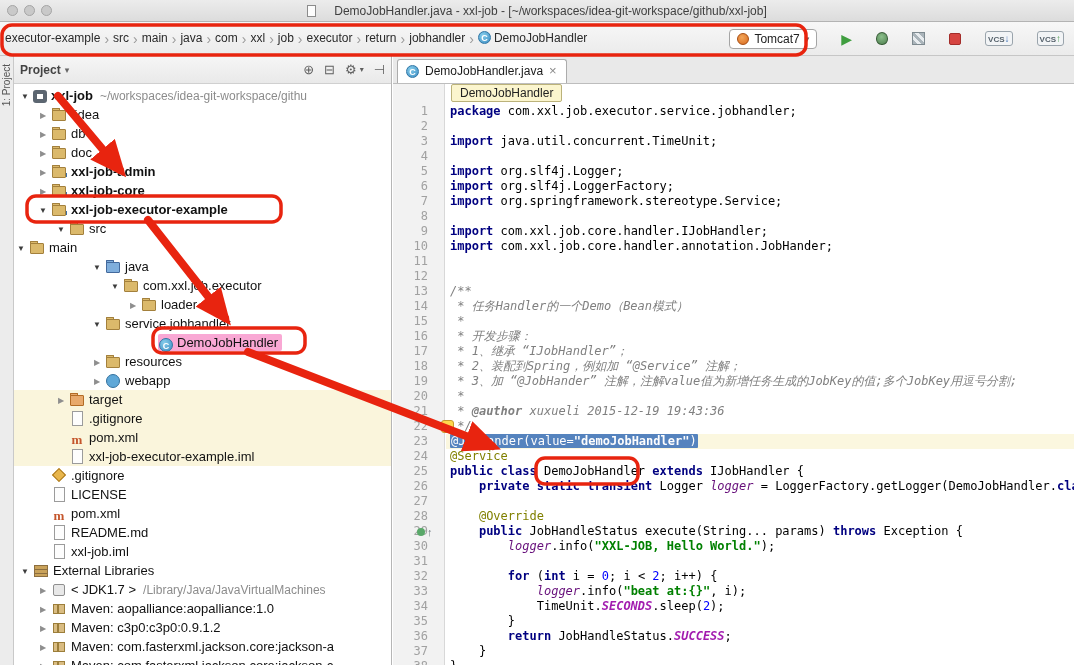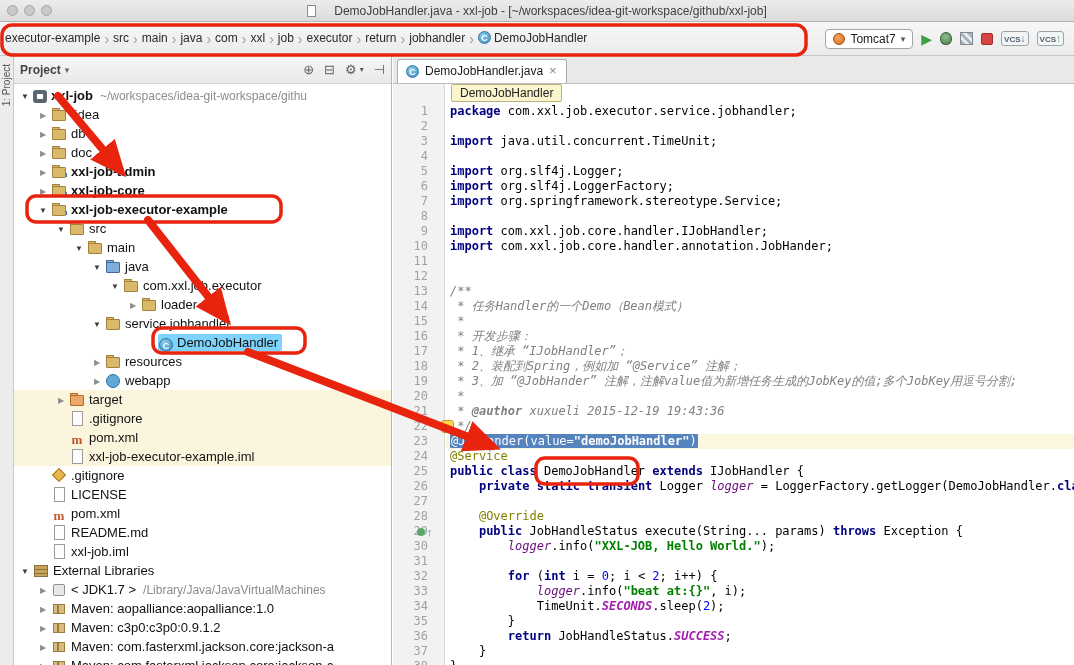--- a/index.html
+++ b/index.html
@@ -21,21 +21,21 @@
   .navbar { position:absolute; left:0; top:22px; width:1074px; height:34px;
     background:linear-gradient(#F7F7F7,#EBEBEB); border-bottom:1px solid #C6C6C6;
     display:flex; align-items:center; }
   .crumbs { flex:1; display:flex; overflow:hidden; padding-left:5px; gap:3px; white-space:nowrap; }
   .crumb { font-size:12px; color:#2A2A2A; }
   .crumb-sep { font-size:14px; color:#9A9A9A; padding:0 1px; }
   .cls-icon { display:inline-block; width:14px; height:14px; border-radius:50%; text-align:center;
     line-height:14px; font-size:9px; font-weight:bold; color:#fff;
     background:radial-gradient(circle at 35% 30%, #84CBEA, #3F8FC4); border:1px solid #2F76A6; }
   .cls-icon.mini { width:13px; height:13px; line-height:13px; }
-  .runbox { display:flex; align-items:center; gap:8px; padding-right:10px; }
+  .runbox { display:flex; align-items:center; gap:24px; padding-right:10px; }
   .combo { display:flex; align-items:center; gap:5px; background:#fff; border:1px solid #A5A5A5;
     border-radius:4px; padding:2px 7px; font-size:12px; color:#222; }
   .tomcat-icon { display:inline-block; width:12px; height:12px; border-radius:50%;
     background:radial-gradient(circle at 40% 35%, #F2A65A, #D96A1E); border:1px solid #A84E12; }
   .combo .caret { font-size:9px; color:#555; }
   .tb-icon { display:inline-block; }
   .play { color:#3F9E3F; font-size:14px; line-height:14px; }
   .bug  { width:12px; height:13px; border-radius:50% 50% 45% 45%;
     background:radial-gradient(circle at 45% 35%, #8CC08C, #4E7E4E); border:1px solid #3A5E3A; }
   .cov  { width:13px; height:13px; border:1px solid #7E8A90;
@@ -63,21 +63,21 @@
   .ph-icons { margin-left:auto; display:flex; gap:10px; font-size:13px; color:#5F5F5F; align-items:center; }
   .ph-icons .gcaret { font-size:8px; margin-left:-7px; }
 
   .tree { height:581px; overflow:hidden; padding-top:2px; }
   .trow { height:19px; line-height:19px; white-space:nowrap; font-size:13px; color:#111; overflow:hidden; }
   .trow.cream { background:#FAF5DC; }
   .arrow { display:inline-block; width:14px; text-align:center; font-size:8px; vertical-align:1px; }
   .arrow.open { color:#3C3C3C; }
   .arrow.closed { color:#8E8E8E; }
   .tinner { padding:1px 4px 1px 1px; border-radius:2px; }
-  .tinner.selected { background:#7dd3fc; }
+  .tinner.selected { background:#f9a8d4; }
   .tlabel.b { font-weight:bold; }
   .tsuffix { color:#8C8C8C; margin-left:7px; font-size:12px; }
 
   
   .ic { display:inline-block; width:16px; height:14px; margin-right:4px; vertical-align:-2px; position:relative; }
   .ic-folder::after, .ic-package::after, .ic-folder-src::after, .ic-folder-res::after,
   .ic-folder-exc::after, .ic-module::after
     { content:""; position:absolute; left:1px; top:3px; width:12px; height:9px;
       background:#DBB96B; border:1px solid #A3803C; border-radius:1px; }
   .ic-folder::before, .ic-package::before, .ic-folder-src::before, .ic-folder-res::before,
@@ -224,21 +224,21 @@
     </div>
     <div class="tree" id="tree">
         <div class="trow" style="padding-left: 4px;"><span class="arrow open">▼</span><span class="tinner"><span class="ic ic-project"></span><span class="tlabel b">xxl-job</span><span class="tsuffix">~/workspaces/idea-git-workspace/githu</span></span></div>
         <div class="trow" style="padding-left: 22px;"><span class="arrow closed">▶</span><span class="tinner"><span class="ic ic-folder"></span><span class="tlabel">.idea</span></span></div>
         <div class="trow" style="padding-left: 22px;"><span class="arrow closed">▶</span><span class="tinner"><span class="ic ic-folder"></span><span class="tlabel">db</span></span></div>
         <div class="trow" style="padding-left: 22px;"><span class="arrow closed">▶</span><span class="tinner"><span class="ic ic-folder"></span><span class="tlabel">doc</span></span></div>
         <div class="trow" style="padding-left: 22px;"><span class="arrow closed">▶</span><span class="tinner"><span class="ic ic-module"></span><span class="tlabel b">xxl-job-admin</span></span></div>
         <div class="trow" style="padding-left: 22px;"><span class="arrow closed">▶</span><span class="tinner"><span class="ic ic-module"></span><span class="tlabel b">xxl-job-core</span></span></div>
         <div class="trow" style="padding-left: 22px;"><span class="arrow open">▼</span><span class="tinner"><span class="ic ic-module"></span><span class="tlabel b">xxl-job-executor-example</span></span></div>
         <div class="trow" style="padding-left: 40px;"><span class="arrow open">▼</span><span class="tinner"><span class="ic ic-folder"></span><span class="tlabel">src</span></span></div>
-        <div class="trow" style="padding-left: 58px;"><span class="arrow open">▼</span><span class="tinner"><span class="ic ic-folder"></span><span class="tlabel">main</span></span></div>
+        <div class="trow" style=""><span class="arrow open">▼</span><span class="tinner"><span class="ic ic-folder"></span><span class="tlabel">main</span></span></div>
         <div class="trow" style="padding-left: 76px;"><span class="arrow open">▼</span><span class="tinner"><span class="ic ic-folder-src"></span><span class="tlabel">java</span></span></div>
         <div class="trow" style="padding-left: 94px;"><span class="arrow open">▼</span><span class="tinner"><span class="ic ic-package"></span><span class="tlabel">com.xxl.job.executor</span></span></div>
         <div class="trow" style="padding-left: 112px;"><span class="arrow closed">▶</span><span class="tinner"><span class="ic ic-package"></span><span class="tlabel">loader</span></span></div>
         <div class="trow" style="padding-left: 76px;"><span class="arrow open">▼</span><span class="tinner"><span class="ic ic-package"></span><span class="tlabel">service.jobhandler</span></span></div>
         <div class="trow" style="padding-left: 130px;"><span class="arrow none"></span><span class="tinner selected"><span class="ic ic-class">C</span><span class="tlabel">DemoJobHandler</span></span></div>
         <div class="trow" style="padding-left: 76px;"><span class="arrow closed">▶</span><span class="tinner"><span class="ic ic-folder-res"></span><span class="tlabel">resources</span></span></div>
         <div class="trow" style="padding-left: 76px;"><span class="arrow closed">▶</span><span class="tinner"><span class="ic ic-webapp"></span><span class="tlabel">webapp</span></span></div>
         <div class="trow cream" style="padding-left: 40px;"><span class="arrow closed">▶</span><span class="tinner"><span class="ic ic-folder-exc"></span><span class="tlabel">target</span></span></div>
         <div class="trow cream" style="padding-left: 40px;"><span class="arrow none"></span><span class="tinner"><span class="ic ic-file"></span><span class="tlabel">.gitignore</span></span></div>
         <div class="trow cream" style="padding-left: 40px;"><span class="arrow none"></span><span class="tinner"><span class="ic ic-maven">m</span><span class="tlabel">pom.xml</span></span></div>

